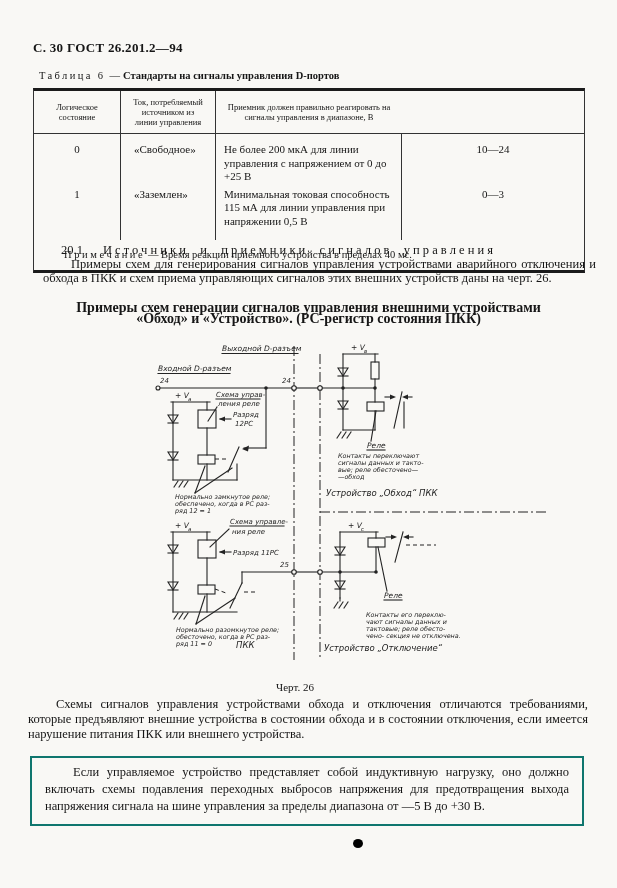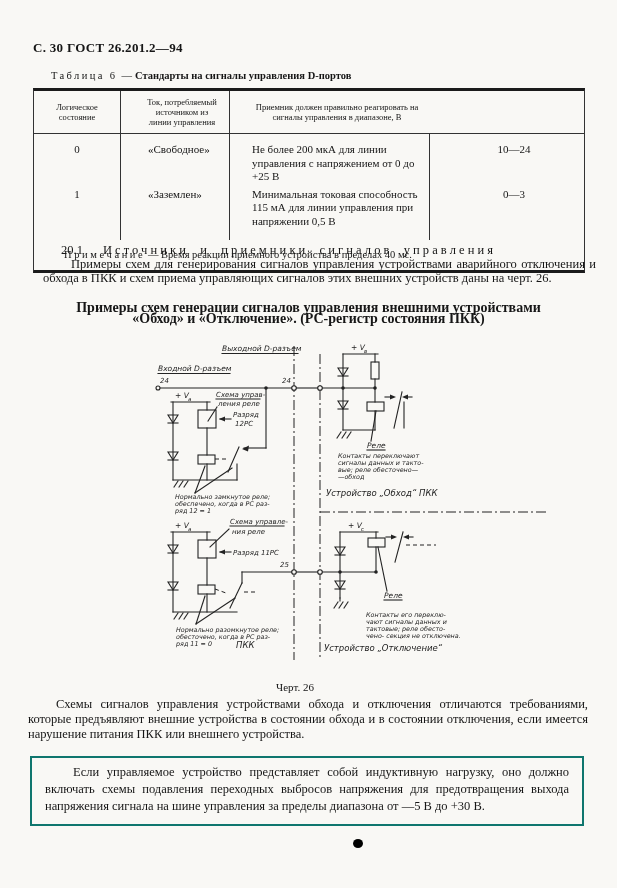--- a/index.html
+++ b/index.html
@@ -8,29 +8,29 @@
     background:#f9f8f5; color:#161616;
     font-family:"Liberation Serif", serif;
     overflow:hidden;
   }
   .abs { position:absolute; }
 
   
   .hdr { left:33px; top:40px; font-size:13px; font-weight:bold; letter-spacing:.3px; }
 
   
-  .tcap { left:51px; top:70px; font-size:10.5px; }
+  .tcap { left:39px; top:70px; font-size:10.5px; }
   .tcap-pre { letter-spacing:2.4px; margin-right:4px; }
   .tcap-title { font-weight:bold; margin-left:3px; }
 
   
   .gtable { left:33px; top:88px; width:550px; background:transparent;
             border-top:3px solid #1b1b1b; border-bottom:3px solid #1b1b1b;
             border-left:1px solid #333; border-right:1px solid #333; }
-  .trow { display:grid; grid-template-columns:87px 95px 186px 1fr;gap:14px; }
+  .trow { display:grid; grid-template-columns:87px 95px 186px 1fr; }
   .thead { border-bottom:1px solid #333; }
   .tc { border-right:1px solid #333; padding:2px 8px; }
   .tc:last-child { border-right:none; }
   .thead .tc { font-size:8.5px; line-height:10px; text-align:center;
                display:flex; align-items:center; justify-content:center;
                min-height:36px; padding:3px 10px; }
   .tb .tc { font-size:11px; line-height:13.5px; }
   .r1 .tc { padding-top:9px; min-height:24px; }
   .r2 .tc { min-height:46px; padding-bottom:6px; }
   .cellc { text-align:center; }
@@ -105,21 +105,21 @@
 </div>
 
 <div class="abs sect">
   <span class="sect-num">20.1</span><span class="sect-title">Источники и приемники сигналов управления</span>
 </div>
 
 <div class="abs para p1">Примеры схем для генерирования сигналов управления устройствами аварийного отключения и обхода в ПКК и схем приема управляющих сигналов этих внешних устройств даны на черт. 26.</div>
 
 <div class="abs ftitle">
   <div>Примеры схем генерации сигналов управления внешними устройствами</div>
-  <div>«Обход» и «Отключение». (РС-регистр состояния ПКК)</div>
+  <div>«Обход» и «Устройство». (РС-регистр состояния ПКК)</div>
 </div>
 
 <svg class="abs diagram" width="412" height="332" viewBox="0 0 412 332" xmlns="http://www.w3.org/2000/svg">
 
   <g>
     <line class="dd" x1="156" y1="6" x2="156" y2="320"></line>
     <line class="dd" x1="182" y1="14" x2="182" y2="320"></line>
     <line class="dd" x1="182" y1="172" x2="408" y2="172"></line>
   </g>
 

